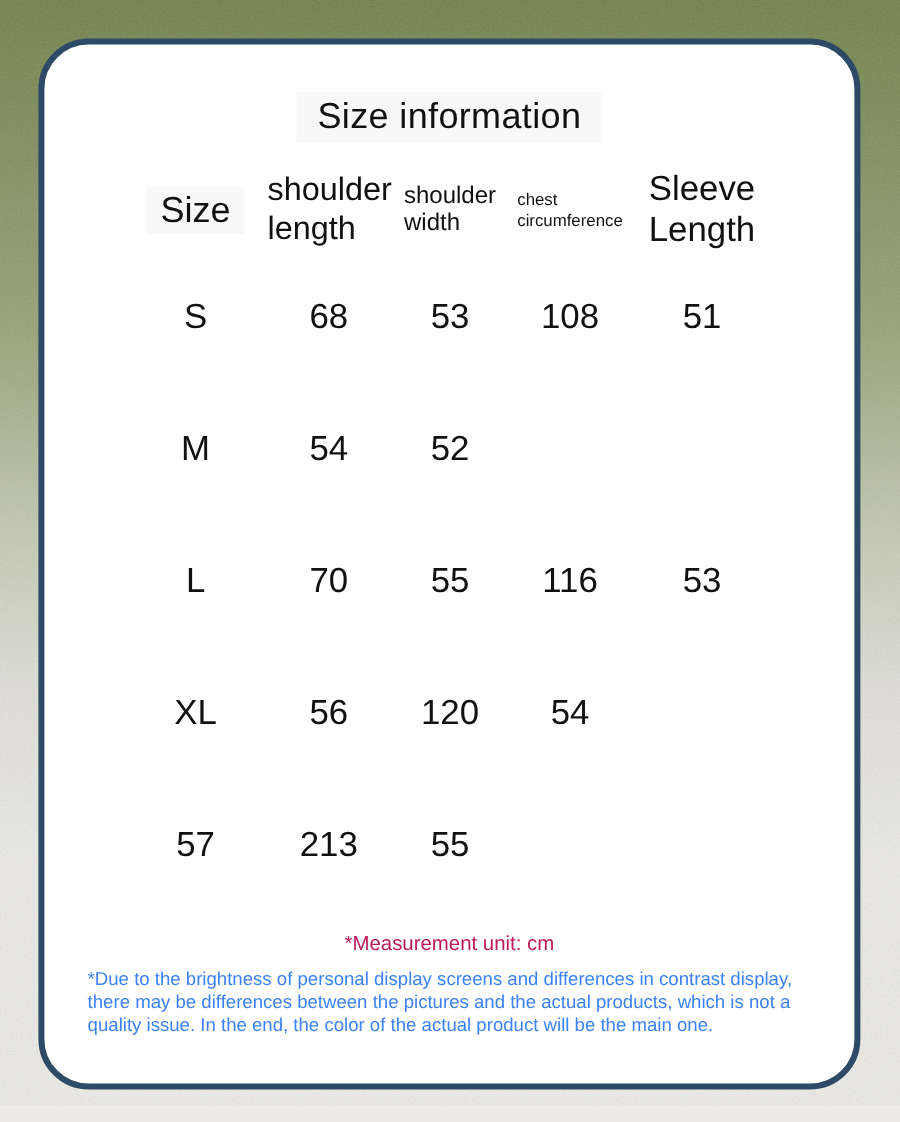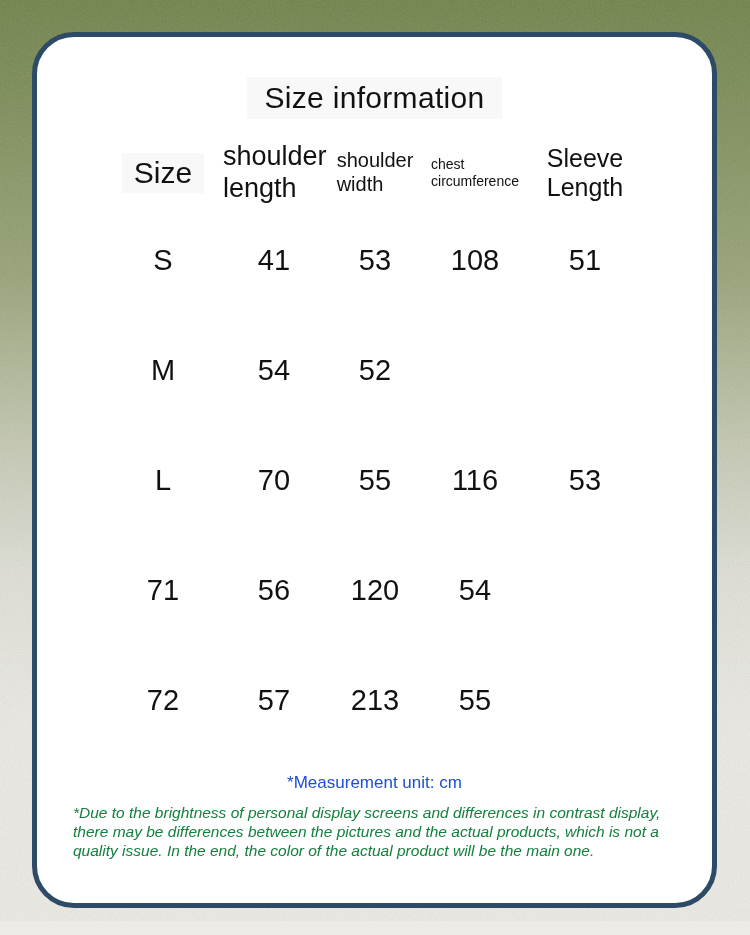--- a/index.html
+++ b/index.html
@@ -33,25 +33,25 @@
     padding-left:66px;align-items:center;
   }
   .header-row{margin-top:22px;min-height:64px;}
   .cell{text-align:center;}
   .th-block{display:inline-block;text-align:left;line-height:1.18;color:#111;}
   .hl{display:block;}
   .h-size .th-block{font-size:30px;background:#f8f8f8;padding:2px 12px;}
   .h-clothes .th-block{font-size:27px;}
   .h-shoulder .th-block{font-size:20px;}
   .h-chest .th-block{font-size:14px;line-height:1.2;}
-  .h-sleeve .th-block{font-size:25px;text-align:right;}
+  .h-sleeve .th-block{font-size:29px;text-align:right;}
   .data-row{height:110px;}
   .data-row .cell{font-size:29px;color:#111;}
-  .unit-note{margin-top:18px;text-align:center;font-size:17px;font-weight:500;color:#1d4ed8;}
-  .disclaimer{font-size:15.5px;font-weight:500;line-height:19px;color:#15803d;font-style:italic;}
+  .unit-note{margin-top:18px;text-align:center;font-size:17px;font-weight:500;color:#be185d;}
+  .disclaimer{font-size:15.5px;font-weight:500;line-height:19px;color:#3b82f6;}
   .d1{margin:10px 24px 0 36px;text-align:left;}
   .d2{margin:4px 0 0 86px;max-width:450px;text-align:left;}
 </style>
 </head>
 <body>
 
 <div class="stage">
 
   <div class="bg">
     <svg class="noise" xmlns="http://www.w3.org/2000/svg">
@@ -84,49 +84,48 @@
         <div class="cell th h-chest">
           <span class="th-block"><span class="hl">chest</span><span class="hl">circumference</span></span>
         </div>
         <div class="cell th h-sleeve">
           <span class="th-block"><span class="hl">Sleeve</span><span class="hl">Length</span></span>
         </div>
       </div>
 
       <div class="row data-row">
         <div class="cell">S</div>
-        <div class="cell">41</div>
+        <div class="cell">68</div>
         <div class="cell">53</div>
         <div class="cell">108</div>
         <div class="cell">51</div>
       </div>
 
       <div class="row data-row">
         <div class="cell">M</div>
         <div class="cell">54</div>
         <div class="cell">52</div>
       </div>
 
       <div class="row data-row">
         <div class="cell">L</div>
         <div class="cell">70</div>
         <div class="cell">55</div>
         <div class="cell">116</div>
         <div class="cell">53</div>
       </div>
 
       <div class="row data-row">
-        <div class="cell">71</div>
+        <div class="cell">XL</div>
         <div class="cell">56</div>
         <div class="cell">120</div>
         <div class="cell">54</div>
       </div>
 
       <div class="row data-row">
-        <div class="cell">72</div>
         <div class="cell">57</div>
         <div class="cell">213</div>
         <div class="cell">55</div>
       </div>
 
     </div>
 
     <div class="unit-note">*Measurement unit: cm</div>
     <div class="disclaimer d1">*Due to the brightness of personal display screens and differences in contrast display, there may be differences between the pictures and the actual products, which is not a quality issue. In the end, the color of the actual product will be the main one.</div>
 

